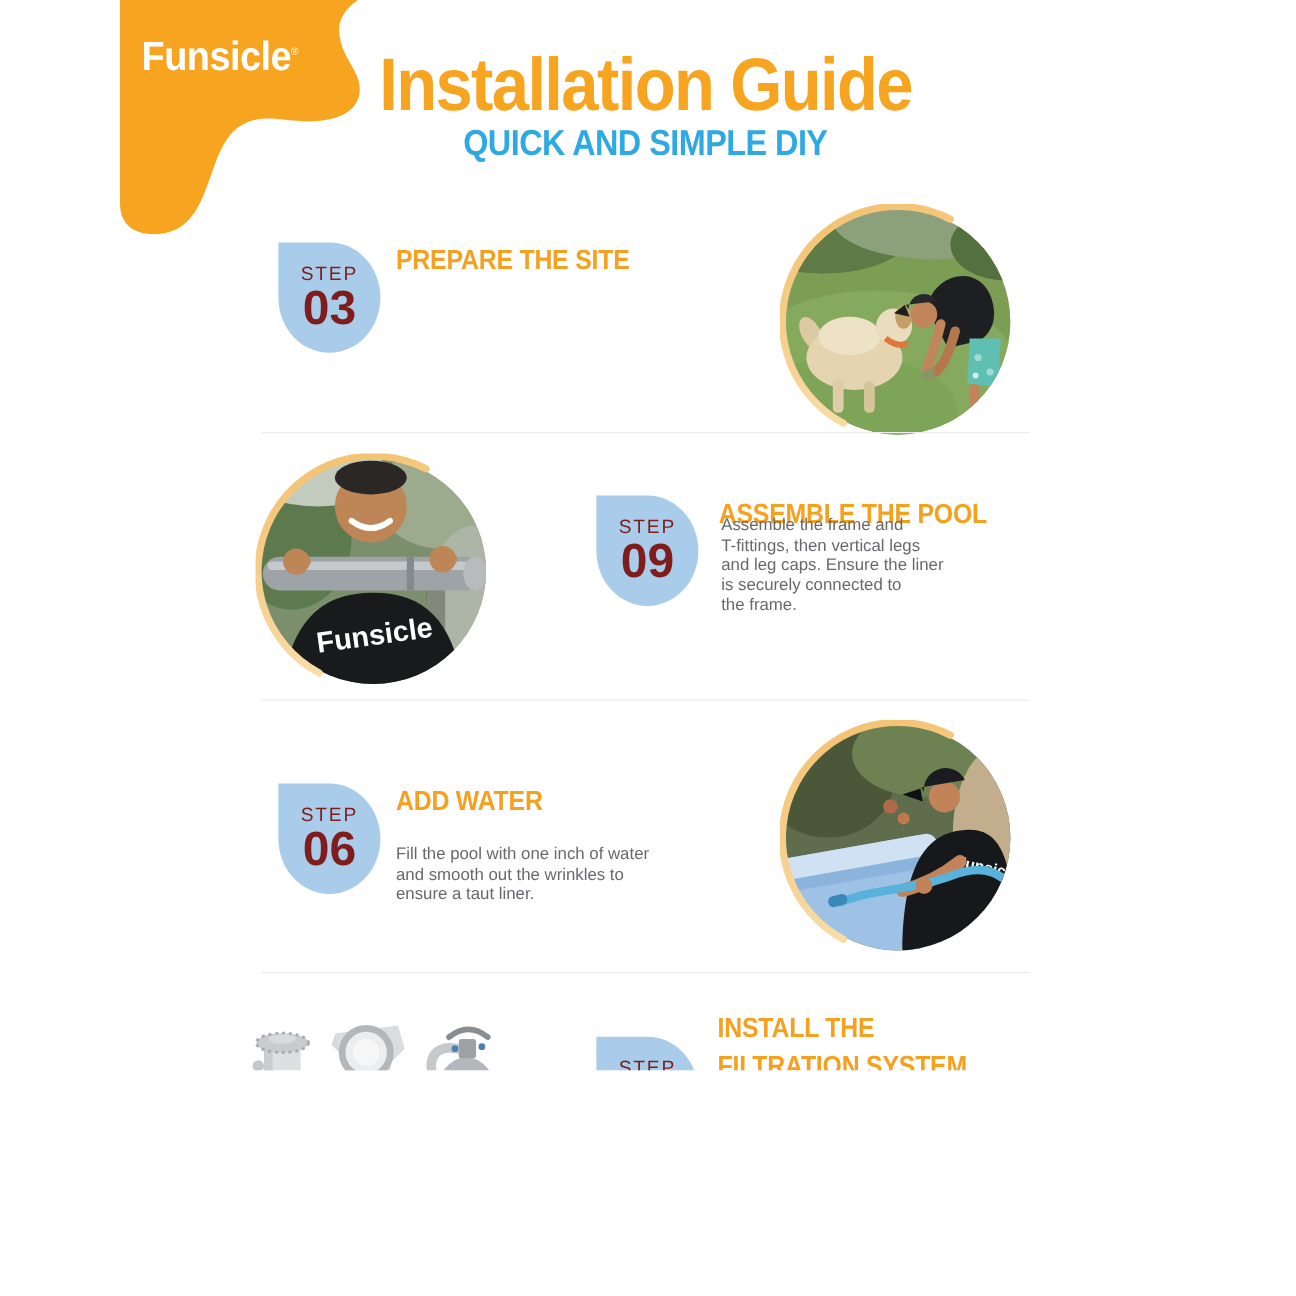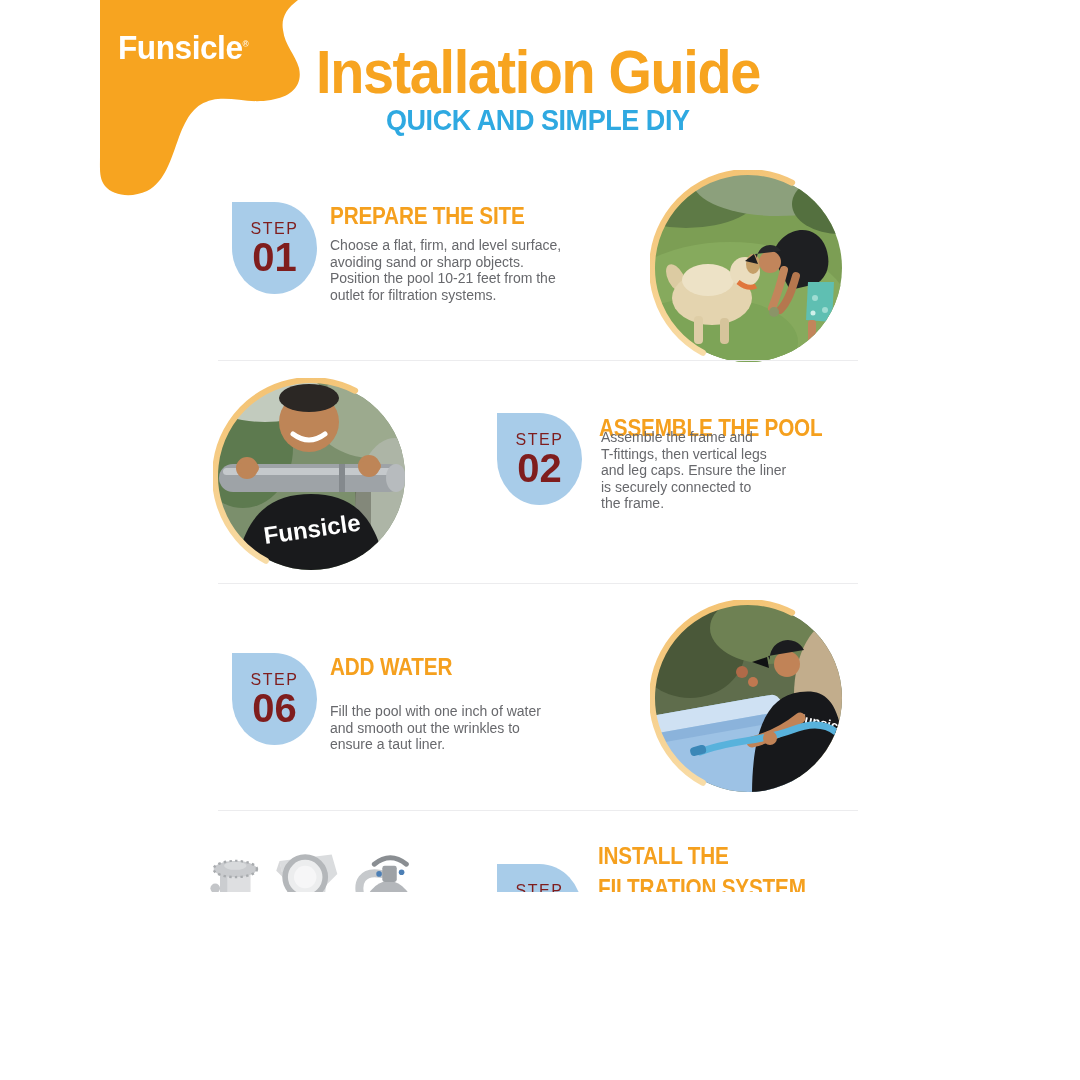--- a/index.html
+++ b/index.html
@@ -44,27 +44,23 @@
              C152,104 136,96 117,100 C100,104 92,116 84,137 C76,159 70,182 52,191
              C37,198 18,196 10,186 C4,178 5,170 5,156 Z" fill="#F7A420"></path>
   </svg>
   <div class="logo-text"><span>Funsicle</span><sup>®</sup></div>
 
   <h1 class="main-title">Installation Guide</h1>
   <div class="sub-title">QUICK AND SIMPLE DIY</div>
 
   <div class="droplet" style="left:232px;top:202px">
     <span class="step-label">STEP</span>
-    <span class="step-number">01</span>
+    <span class="step-number">03</span>
   </div>
   <h2 class="step-title" style="left:330px;top:200px">PREPARE THE SITE</h2>
-  <div class="step-desc" style="left:330px;top:237px;width:280px">Choose a flat, firm, and level surface,
-avoiding sand or sharp objects.
-Position the pool 10-21 feet from the
-outlet for filtration systems.</div>
 
   <svg class="photo" style="left:650px;top:170px" viewBox="0 0 196 196">
     <defs>
       <clipPath id="c1">
           <circle cx="98" cy="98" r="94"></circle>
         </clipPath>
       <linearGradient id="arcg" x1="0" y1="1" x2="1" y2="0">
         <stop offset="0" stop-color="#F3BE69"></stop>
           <stop offset="1" stop-color="#FAE6BB"></stop>
       </linearGradient>
@@ -142,21 +138,21 @@
       <g>
         <path d="M22,196 C30,138 56,116 98,116 C142,116 164,140 174,196 Z" fill="#191A1C"></path>
         <text x="52" y="166" fill="#FFFFFF" font-size="24" font-weight="bold" font-family="Liberation Sans, sans-serif" transform="rotate(-8 52 166)">Funsicle</text>
       </g>
     </g>
     <circle cx="98" cy="98" r="96" fill="none" stroke="url(#arcg)" stroke-width="6" stroke-dasharray="300 310" stroke-linecap="round" transform="rotate(118 98 98)"></circle>
   </svg>
 
   <div class="droplet" style="left:497px;top:413px">
     <span class="step-label">STEP</span>
-    <span class="step-number">02</span>
+    <span class="step-number">09</span>
   </div>
   <h2 class="step-title" style="left:599px;top:412px">ASSEMBLE THE POOL</h2>
   <div class="step-desc" style="left:601px;top:429px;width:250px">Assemble the frame and
 T-fittings, then vertical legs
 and leg caps. Ensure the liner
 is securely connected to
 the frame.</div>
 
   <div class="divider" style="top:583px"></div>
 

